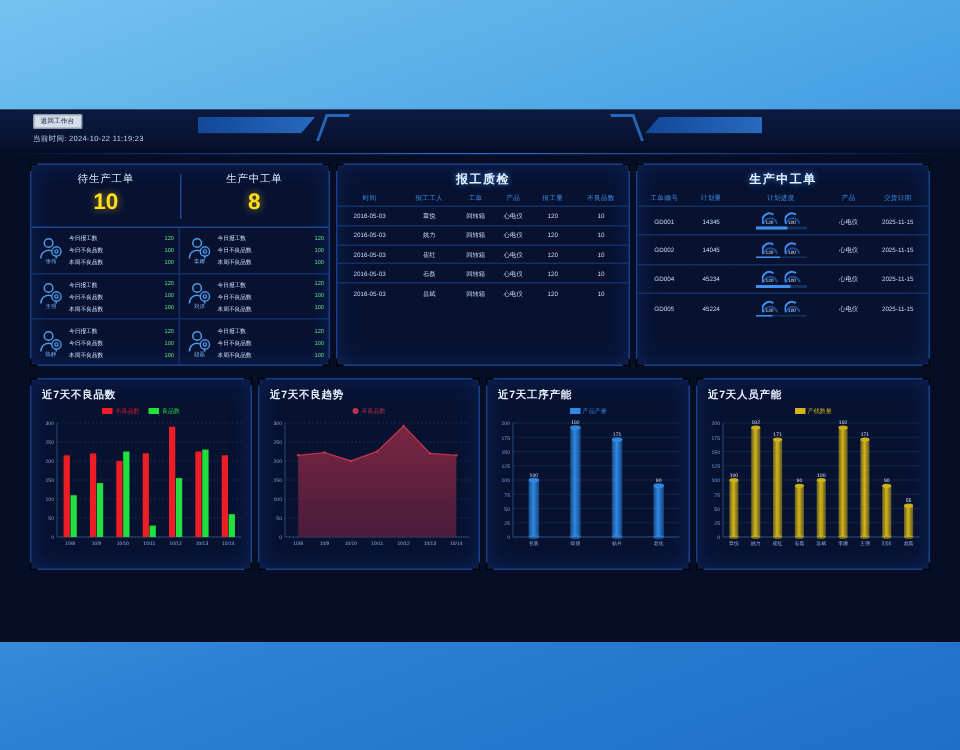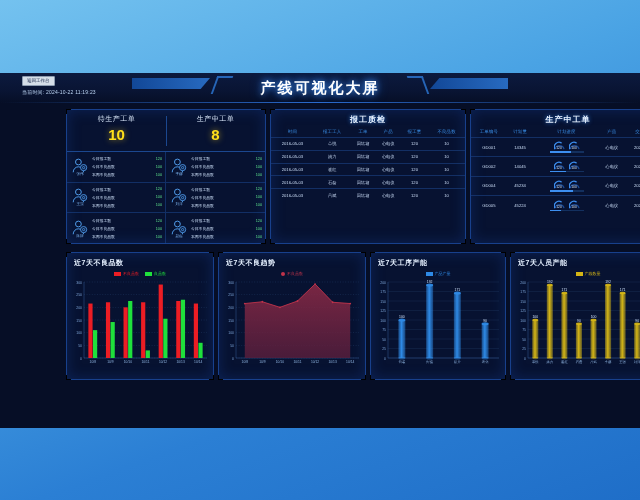--- a/index.html
+++ b/index.html
@@ -58,21 +58,20 @@
     position: absolute; left: 22px; top: 16px;
     font-size: 5px; color: #bcd4f2; white-space: nowrap; letter-spacing: .2px;
   }
 
   
   .panel {
     position: absolute;
     background: rgba(7,20,52,.82);
     border: 1px solid #18408c;
     box-shadow: inset 0 0 14px rgba(22,70,160,.35);
-    margin-left: 46px;
   }
   .panel-ttl {
     text-align: center; font-size: 8px; font-weight: bold; color: #e8f2ff;
     letter-spacing: 1px; padding-top: 4px;
     text-shadow: 0 0 4px #2f7bdd;
   }
   .corner { position:absolute; width:5px; height:5px; border-color:#3a86e8; }
   .corner.tl{left:-1px;top:-1px;border-left:1px solid;border-top:1px solid;}
   .corner.tr{right:-1px;top:-1px;border-right:1px solid;border-top:1px solid;}
   .corner.bl{left:-1px;bottom:-1px;border-left:1px solid;border-bottom:1px solid;}
@@ -156,21 +155,20 @@
 </head>
 <body>
 
 <div id="screen">
 
   <div id="hdr">
     <div class="hdr-wing left"></div>
     <div class="hdr-wing right"></div>
     <div class="hdr-notch l"></div>
     <div class="hdr-notch r"></div>
-    <div id="title">产线可视化大屏</div>
     <div id="back-btn">返回工作台</div>
     <div id="cur-time">
       <span>当前时间:</span>
       <span>2024-10-22 11:19:23</span>
     </div>
   </div>
 
   <div class="panel" id="kpi-panel">
     <span class="corner tl"></span>
     <span class="corner tr"></span>

